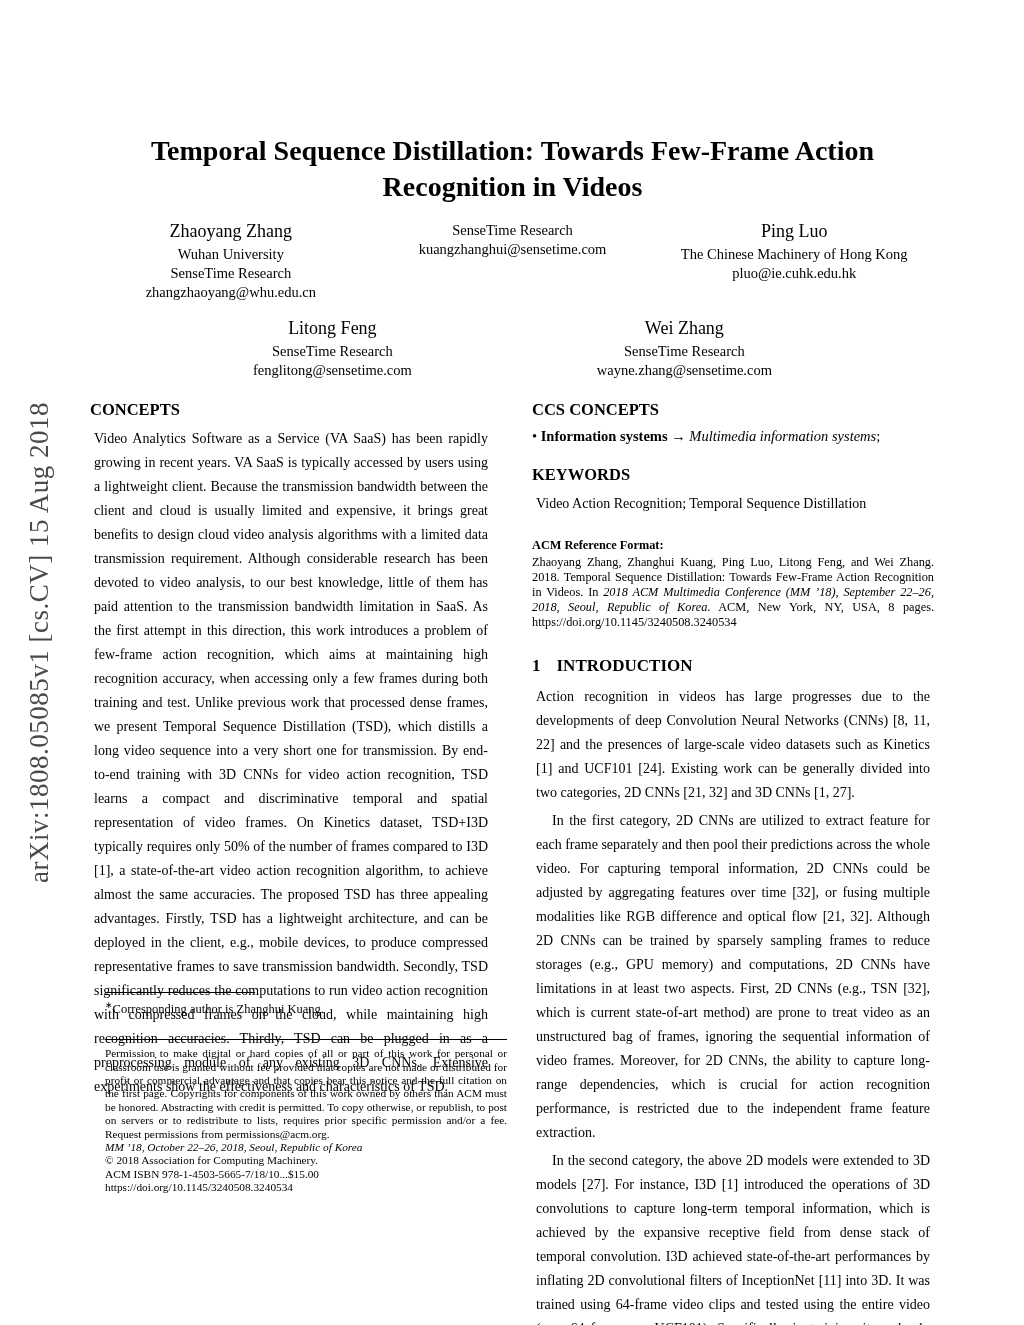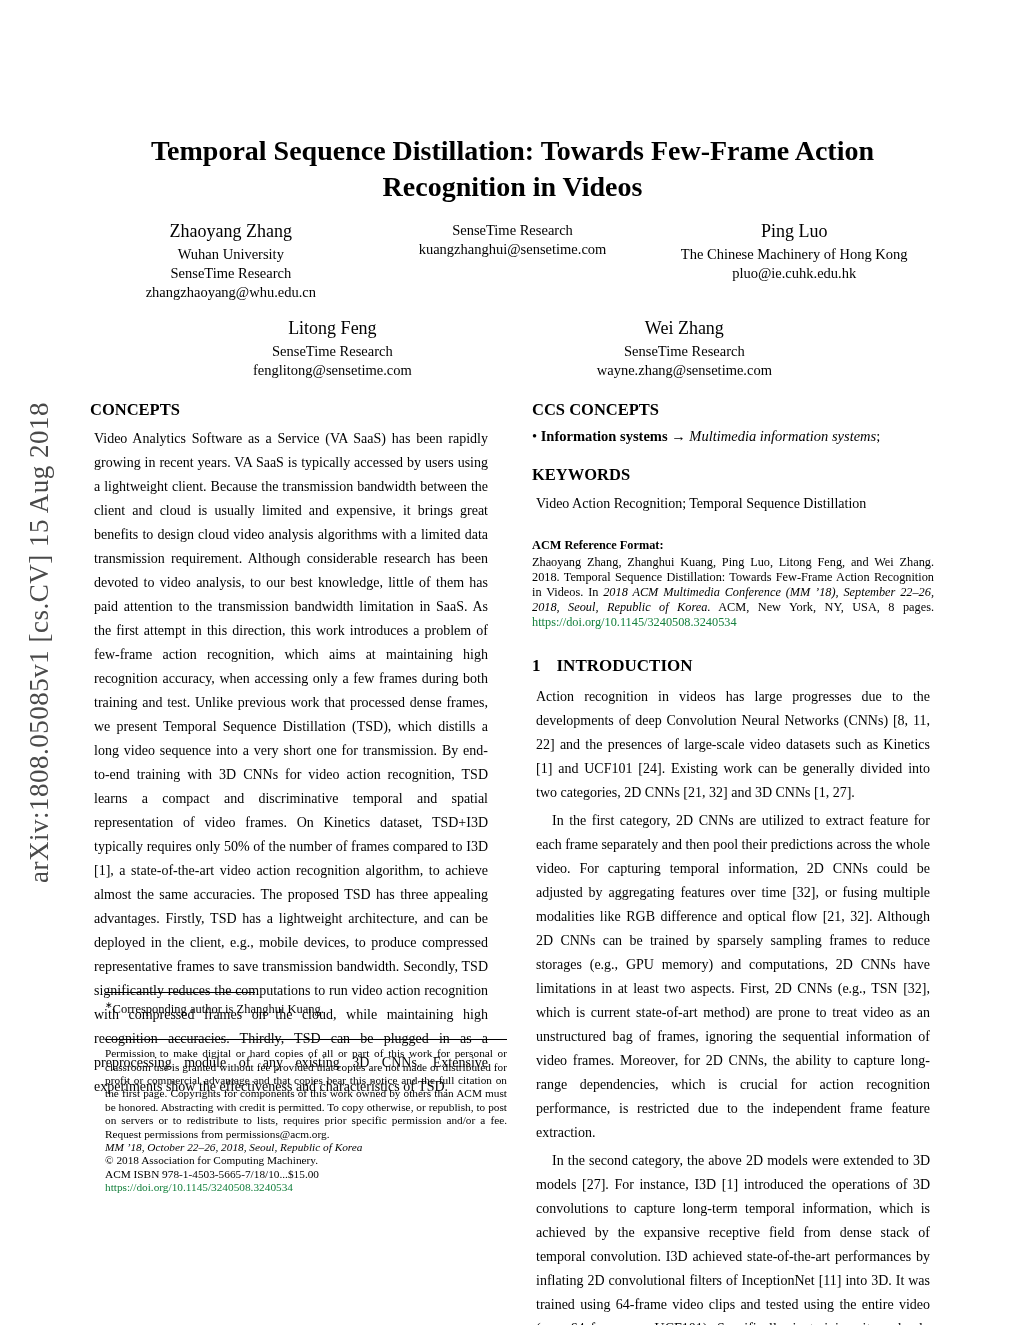--- a/index.html
+++ b/index.html
@@ -85,21 +85,21 @@
     margin-top: 22px;
   }
   .acm-ref .label { display: block; font-weight: 700; margin-bottom: 2px; }
   .acm-ref i { font-style: italic; }
   .sec-heading {
     font-size: 17px;
     font-weight: 700;
     margin: 26px 0 9px 0;
   }
   .sec-heading .num { margin-right: 16px; }
-  .doi-link { color: #15803d; text-decoration: none; }
+  .doi-link { color: #000000; text-decoration: none; }
 </style>
 </head>
 <body>
 
 <div class="page">
 
   <div class="arxiv">arXiv:1808.05085v1  [cs.CV]  15 Aug 2018</div>
 
   <div class="content">
 

